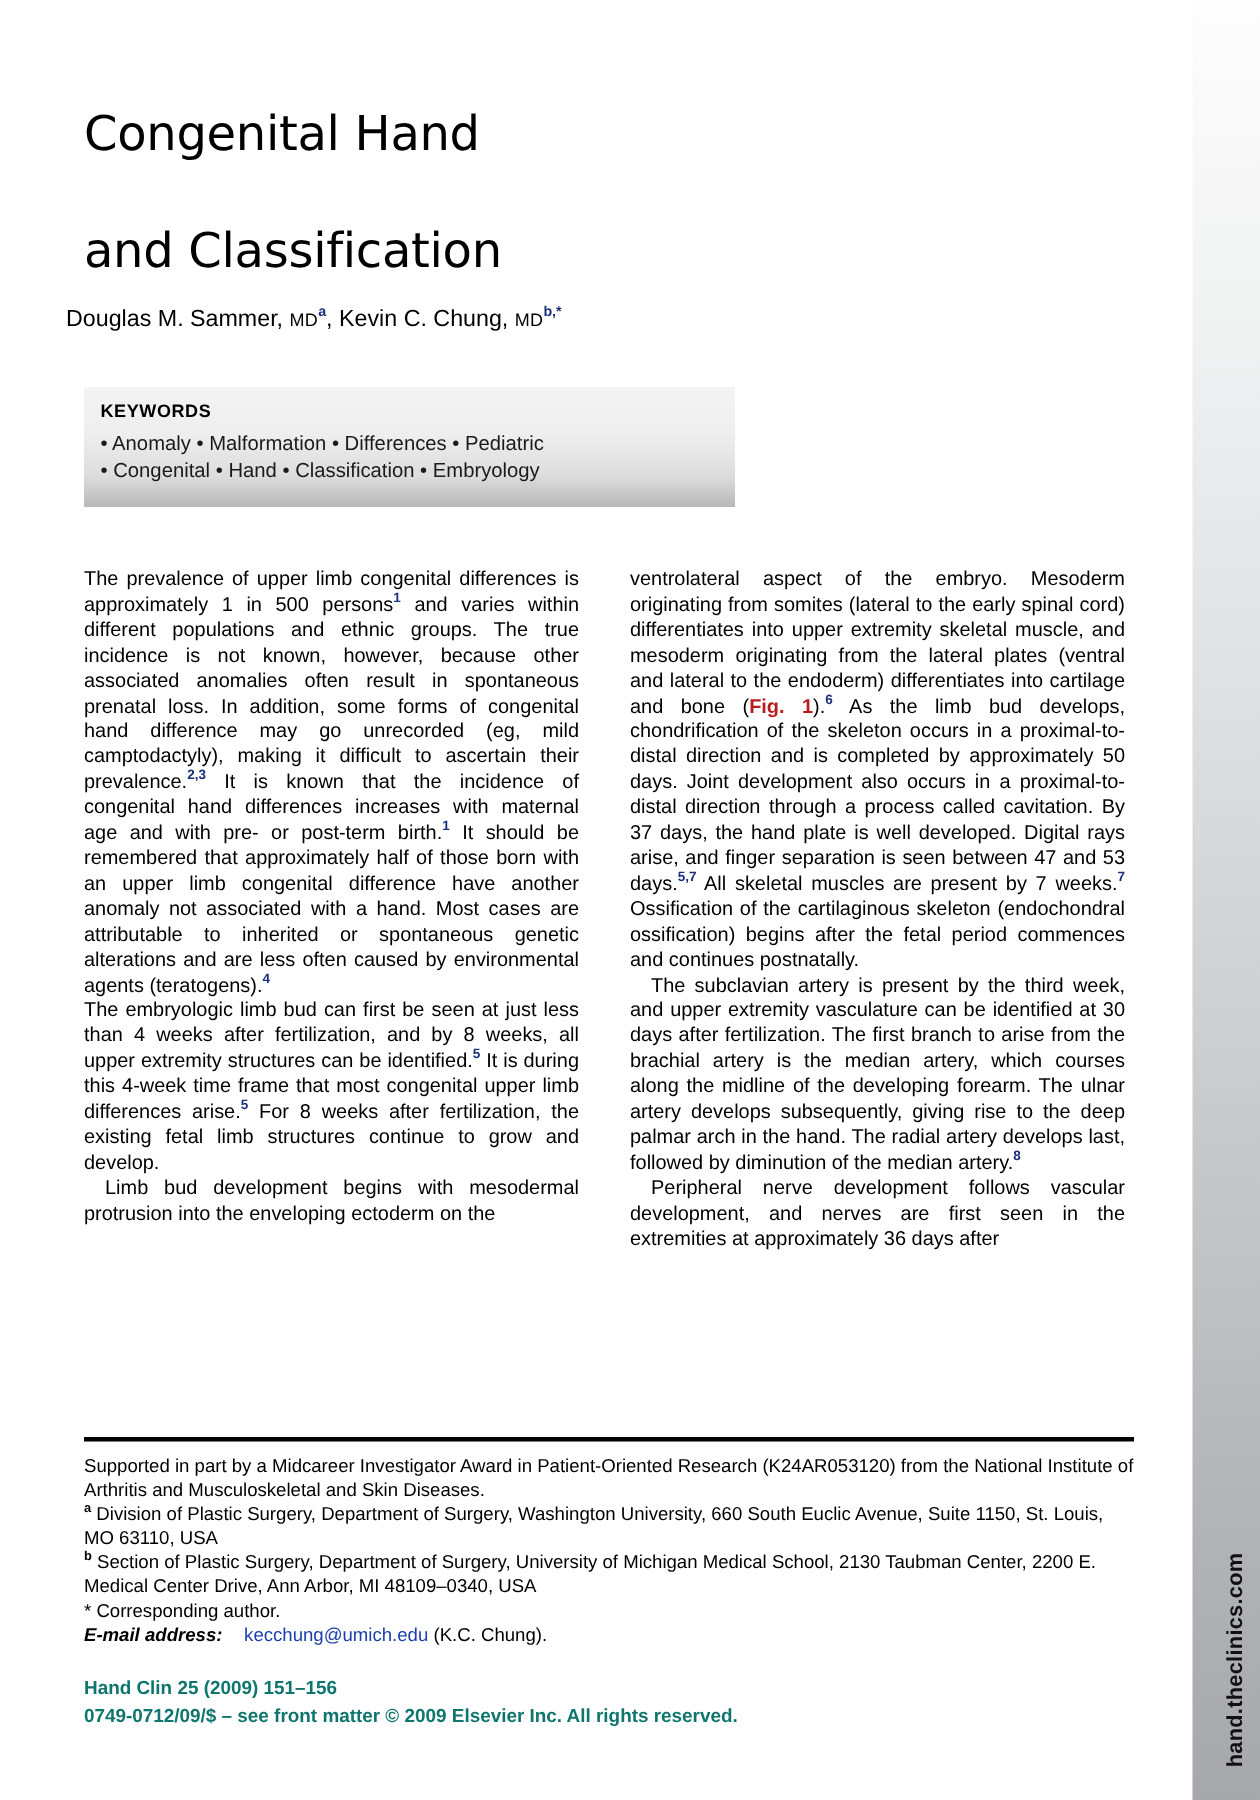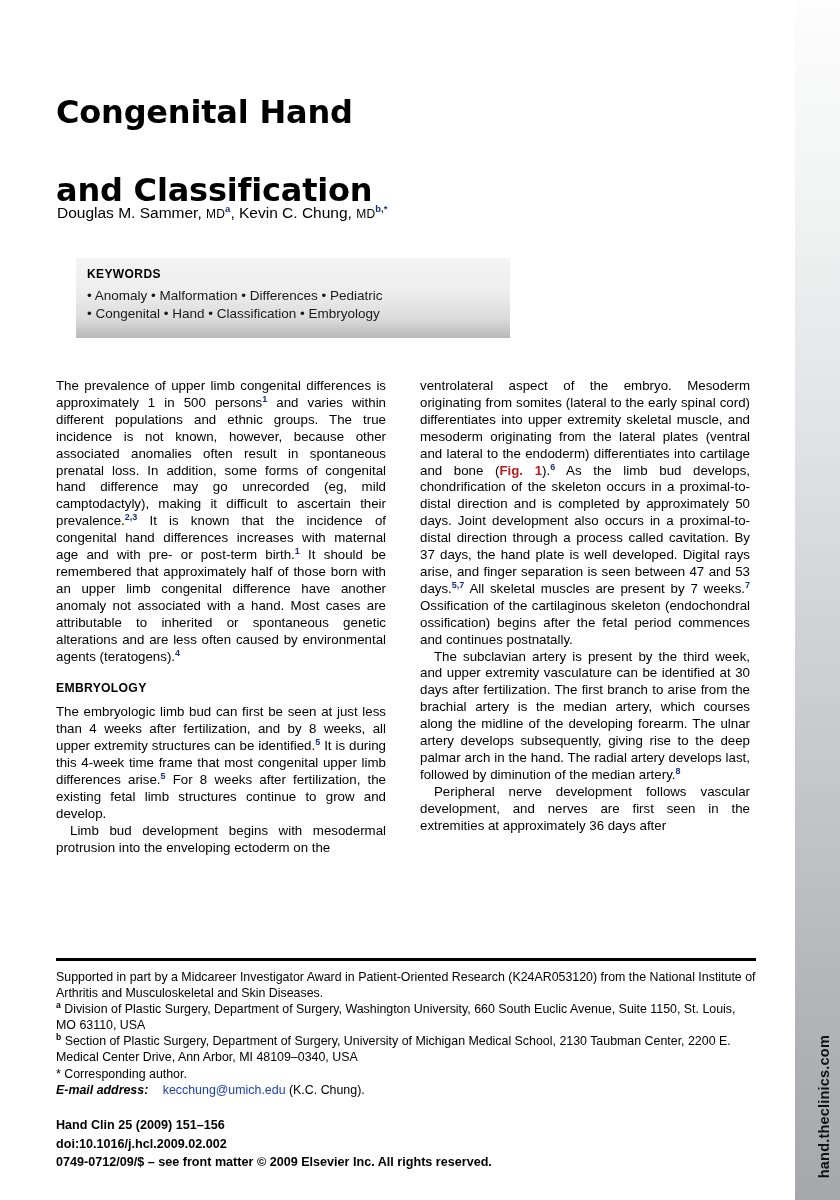--- a/index.html
+++ b/index.html
@@ -48,34 +48,34 @@
     left: 0;
     top: 0;
     width: 770px;
     height: 1200px;
   }
 
   
   #title {
     position: absolute;
     left: 56px;
-    top: 72px;
+    top: 49px;
     width: 560px;
     font-family: "DejaVu Sans", sans-serif;
-    font-weight: bold;
+    font-weight: normal;
     font-size: 32px;
     line-height: 39px;
     letter-spacing: -0.2px;
     color: #000000;
   }
 
   
   #authors {
     position: absolute;
-    left: 57px;
+    left: 44px;
     top: 204px;
     width: 640px;
     font-family: "Liberation Sans", sans-serif;
     font-size: 15.5px;
     color: #000000;
     white-space: nowrap;
   }
   #authors .smallcaps {
     font-size: 12px;
     letter-spacing: 0.2px;
@@ -91,21 +91,20 @@
   
   #keywords-box {
     position: absolute;
     left: 56px;
     top: 258px;
     width: 434px;
     height: 80px;
     background: linear-gradient(to bottom, #f4f4f4 0%, #eeeeee 40%, #dcdcdc 75%, #b8b8b8 100%);
     box-sizing: border-box;
     padding: 9px 0 0 11px;
-    margin-left: 20px;
   }
   #keywords-label {
     font-family: "Liberation Sans", sans-serif;
     font-weight: bold;
     font-size: 12px;
     letter-spacing: 0.4px;
     color: #000000;
     margin-bottom: 6px;
   }
   .keyword-line {
@@ -203,21 +202,21 @@
   
   #citation {
     position: absolute;
     left: 56px;
     top: 1116px;
     width: 700px;
     font-family: "Liberation Sans", sans-serif;
     font-weight: bold;
     font-size: 12.6px;
     line-height: 18.5px;
-    color: #000000;
+    color: #0f766e;
   }
   #citation div { white-space: nowrap; }
 </style>
 </head>
 <body>
 
 <div id="page">
 
   <div id="right-rail">
     <div id="rail-text">hand.theclinics.com</div>
@@ -233,21 +232,20 @@
       <div id="keywords-label">KEYWORDS</div>
       <div class="keyword-line">• Anomaly • Malformation • Differences • Pediatric</div>
       <div class="keyword-line">• Congenital • Hand • Classification • Embryology</div>
     </div>
 
     <div id="body-cols">
 
       <div class="col col-left">
         <p><span>The prevalence of upper limb congenital differences is approximately 1 in 500 persons</span><sup>1</sup><span> and varies within different populations and ethnic groups. The true incidence is not known, however, because other associated anomalies often result in spontaneous prenatal loss. In addition, some forms of congenital hand difference may go unrecorded (eg, mild camptodactyly), making it difficult to ascertain their prevalence.</span><sup>2,3</sup><span> It is known that the incidence of congenital hand differences increases with maternal age and with pre- or post-term birth.</span><sup>1</sup><span> It should be remembered that approximately half of those born with an upper limb congenital difference have another anomaly not associated with a hand. Most cases are attributable to inherited or spontaneous genetic alterations and are less often caused by environmental agents (teratogens).</span><sup>4</sup></p>
 
-        <div class="section-head">EMBRYOLOGY</div>
 
         <p><span>The embryologic limb bud can first be seen at just less than 4 weeks after fertilization, and by 8 weeks, all upper extremity structures can be identified.</span><sup>5</sup><span> It is during this 4-week time frame that most congenital upper limb differences arise.</span><sup>5</sup><span> For 8 weeks after fertilization, the existing fetal limb structures continue to grow and develop.</span></p>
 
         <p class="indent">Limb bud development begins with mesodermal protrusion into the enveloping ectoderm on the</p>
       </div>
 
       <div class="col col-right">
         <p><span>ventrolateral aspect of the embryo. Mesoderm originating from somites (lateral to the early spinal cord) differentiates into upper extremity skeletal muscle, and mesoderm originating from the lateral plates (ventral and lateral to the endoderm) differentiates into cartilage and bone (</span><span class="figref">Fig. 1</span><span>).</span><sup>6</sup><span> As the limb bud develops, chondrification of the skeleton occurs in a proximal-to-distal direction and is completed by approximately 50 days. Joint development also occurs in a proximal-to-distal direction through a process called cavitation. By 37 days, the hand plate is well developed. Digital rays arise, and finger separation is seen between 47 and 53 days.</span><sup>5,7</sup><span> All skeletal muscles are present by 7 weeks.</span><sup>7</sup><span> Ossification of the cartilaginous skeleton (endochondral ossification) begins after the fetal period commences and continues postnatally.</span></p>
 
         <p class="indent"><span>The subclavian artery is present by the third week, and upper extremity vasculature can be identified at 30 days after fertilization. The first branch to arise from the brachial artery is the median artery, which courses along the midline of the developing forearm. The ulnar artery develops subsequently, giving rise to the deep palmar arch in the hand. The radial artery develops last, followed by diminution of the median artery.</span><sup>8</sup></p>
@@ -262,18 +260,17 @@
     <div id="footnotes">
       <p>Supported in part by a Midcareer Investigator Award in Patient-Oriented Research (K24AR053120) from the National Institute of Arthritis and Musculoskeletal and Skin Diseases.</p>
       <p><sup>a</sup><span> Division of Plastic Surgery, Department of Surgery, Washington University, 660 South Euclic Avenue, Suite 1150, St. Louis, MO 63110, USA</span></p>
       <p><sup>b</sup><span> Section of Plastic Surgery, Department of Surgery, University of Michigan Medical School, 2130 Taubman Center, 2200 E. Medical Center Drive, Ann Arbor, MI 48109–0340, USA</span></p>
       <p>* Corresponding author.</p>
       <p><span class="email-label">E-mail address:</span> <span class="email-link">kecchung@umich.edu</span><span> (K.C. Chung).</span></p>
     </div>
 
     <div id="citation">
       <div>Hand Clin 25 (2009) 151–156</div>
-      <div>doi:10.1016/j.hcl.2009.02.002</div>
       <div>0749-0712/09/$ – see front matter © 2009 Elsevier Inc. All rights reserved.</div>
     </div>
 
   </div>
 </div>
 
 </body></html>

